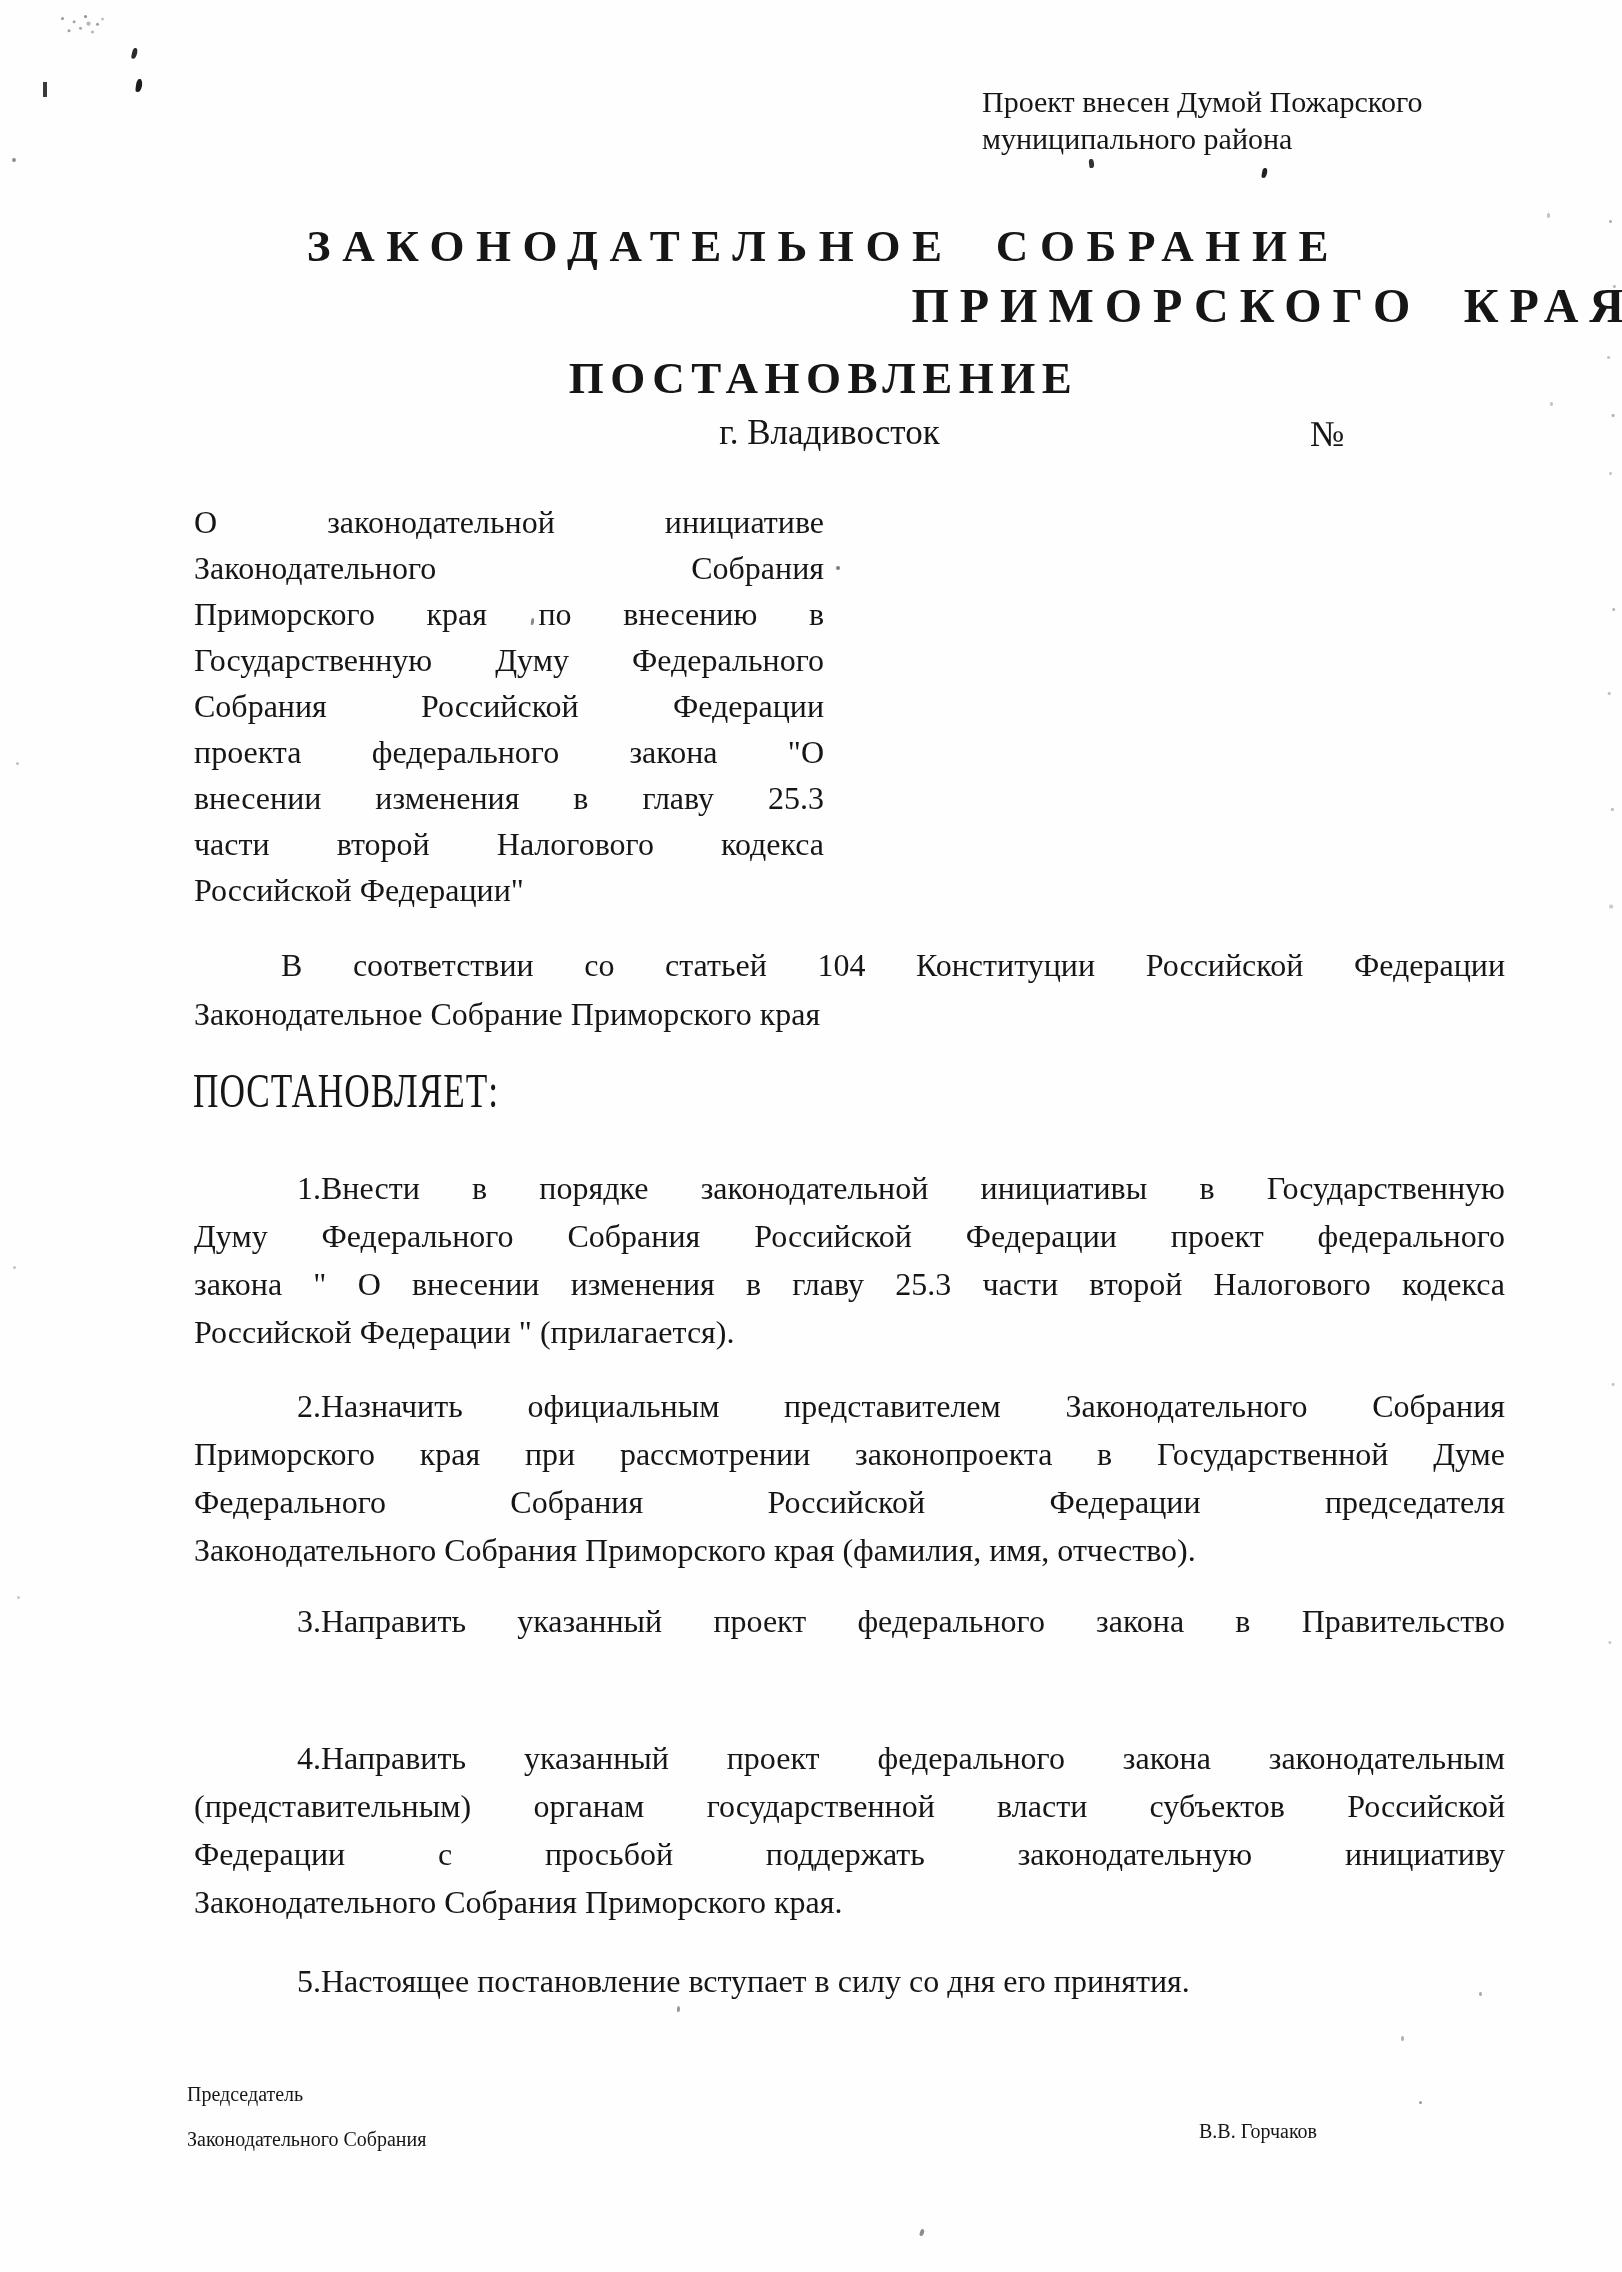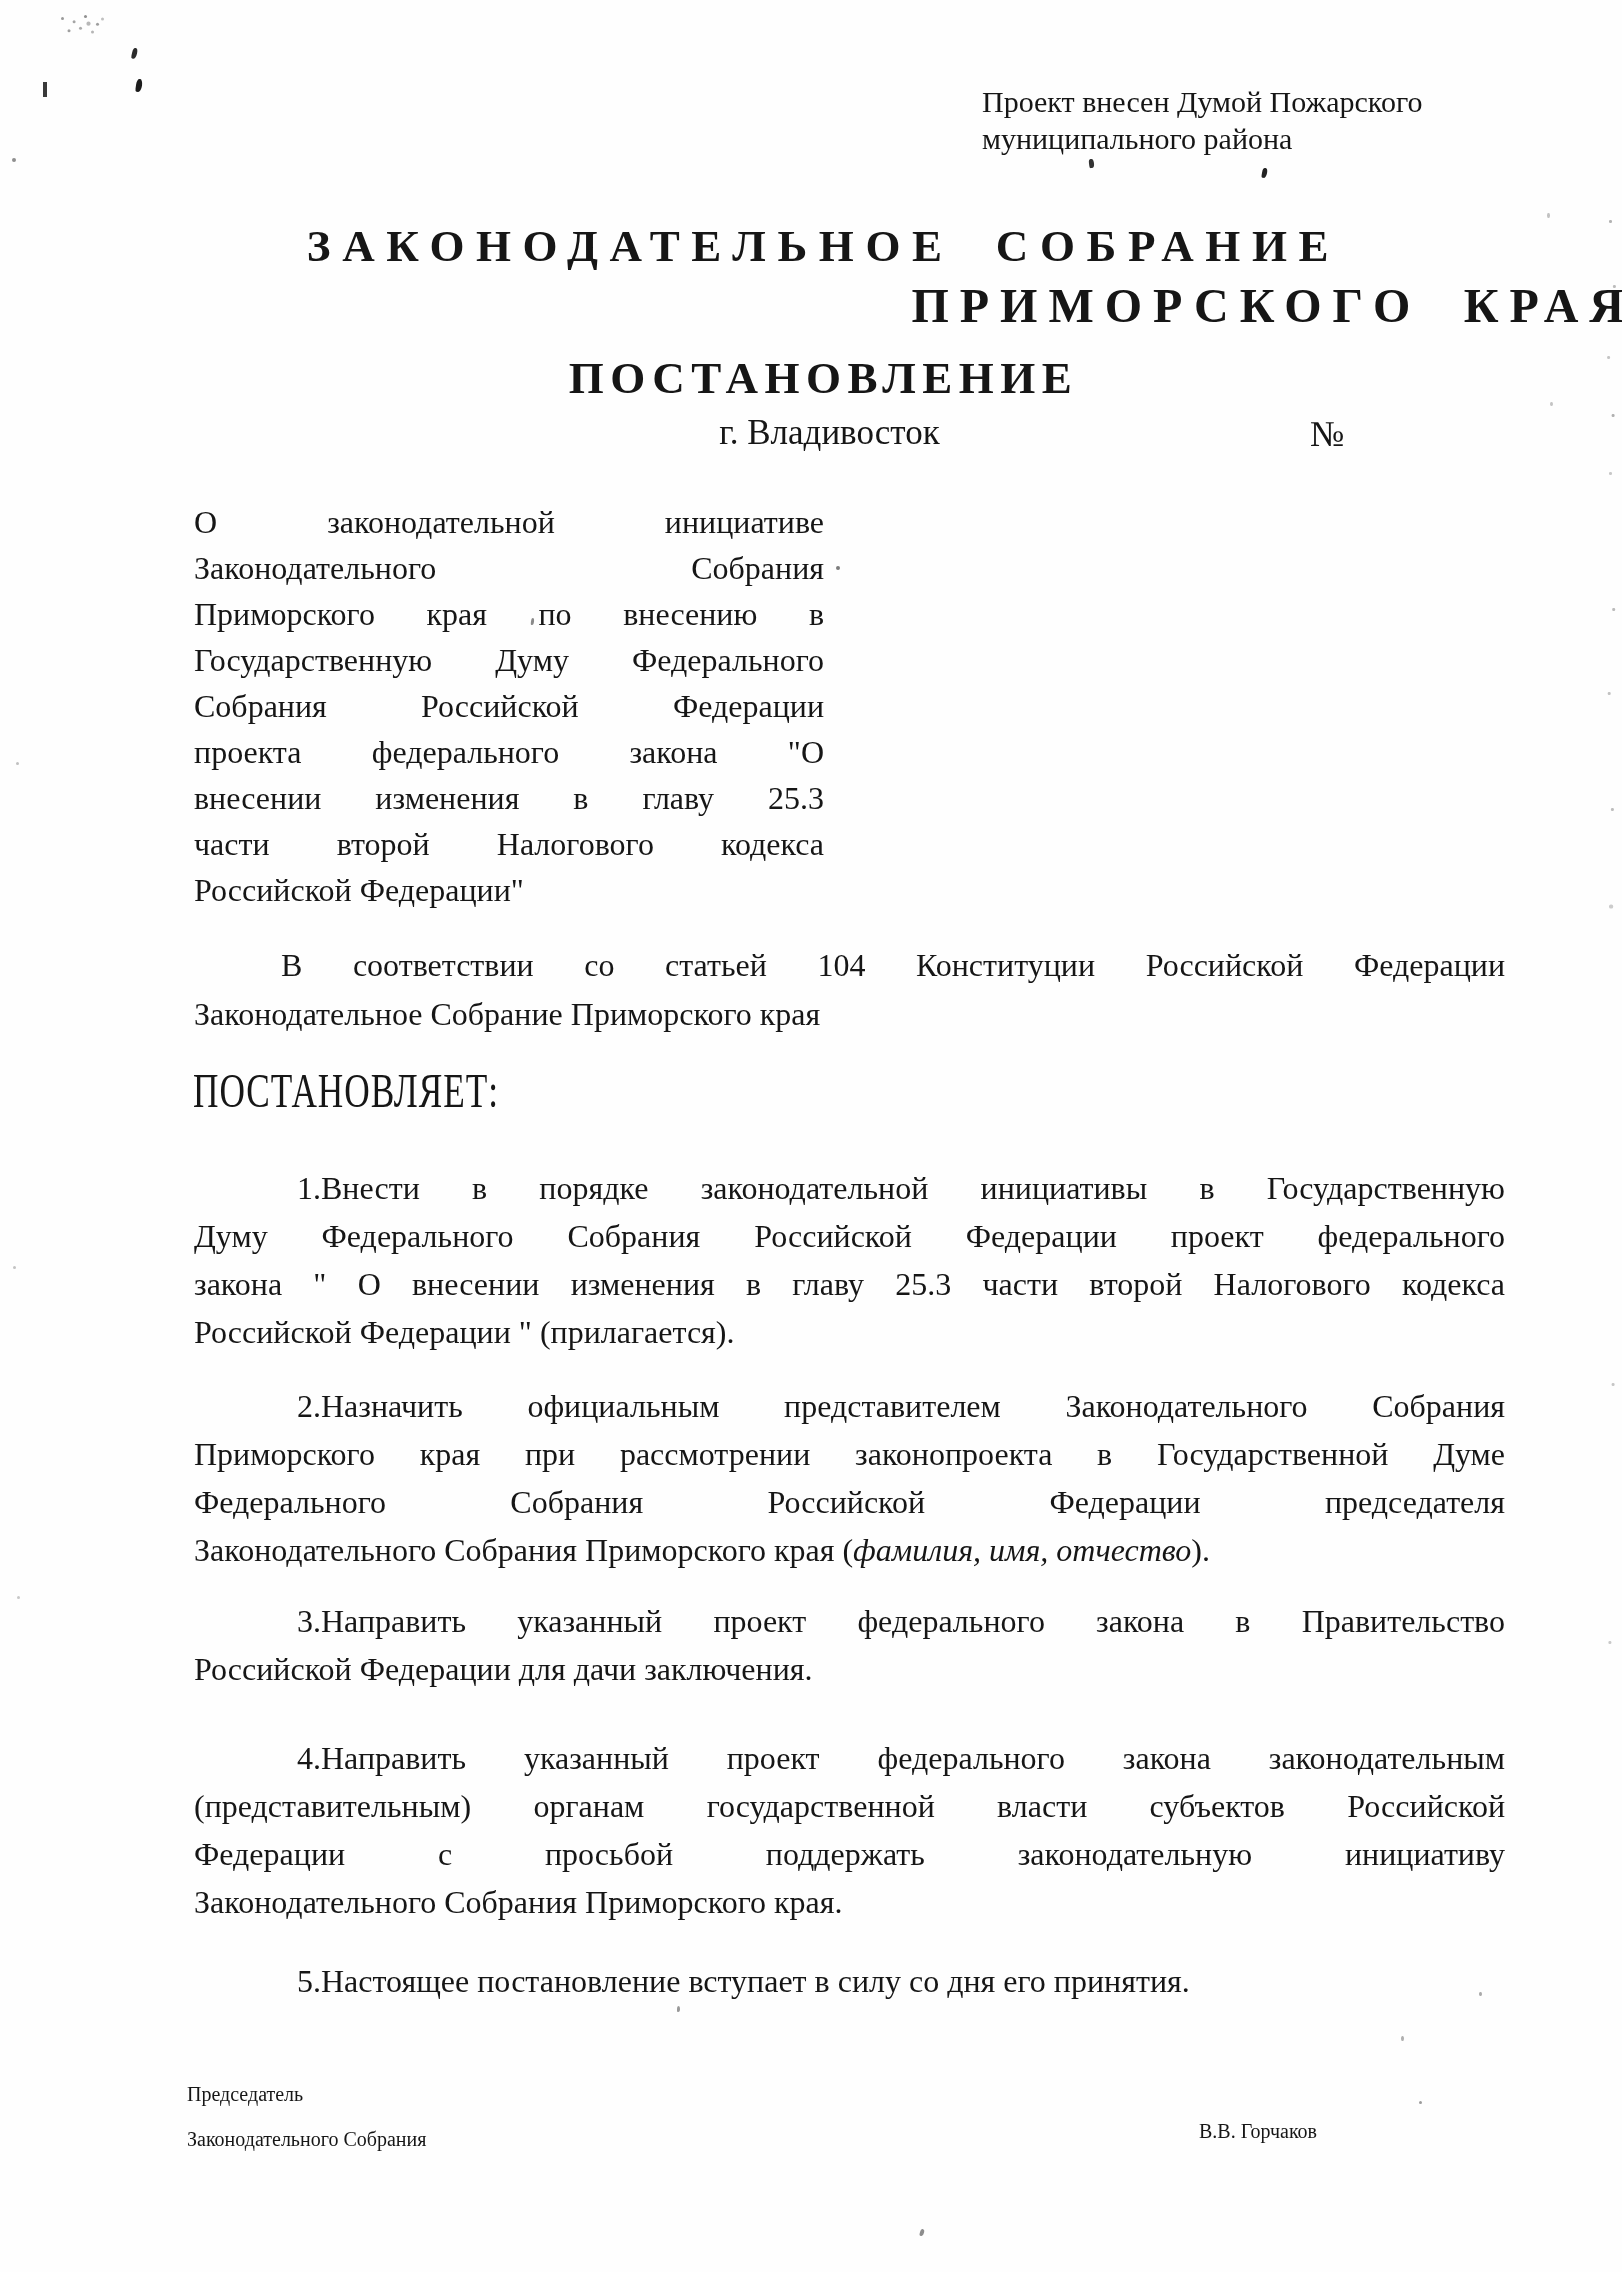--- a/index.html
+++ b/index.html
@@ -32,21 +32,21 @@
   
   .textblock{position:absolute;left:194px;font-size:32px;}
   .subject{top:499px;width:630px;line-height:46px;}
   .intro{top:941px;width:1311px;line-height:49px;}
   .para{width:1311px;line-height:48px;}
   .p1{top:1164px}.p2{top:1382px}.p3{top:1597px}.p4{top:1734px}.p5{top:1957px}
   .line{min-height:1em;}
   .line.just{text-align:justify;text-align-last:justify;}
   .intro .ind{text-indent:87px;}
   .para .ind{text-indent:103px;}
-  .it{font-style:italic;}
+  .it{}
   
   .resolves{position:absolute;left:193px;top:1066px;font-size:49px;line-height:1;margin:0;font-weight:400;}
   .resolves .squeeze{display:inline-block;transform:scaleX(0.72);transform-origin:0 50%;letter-spacing:1.3px;}
   
   .signature{position:absolute;left:187px;top:2072px;width:1311px;font-size:20px;line-height:45px;}
   .sig-name{position:absolute;left:1012px;top:37px;white-space:nowrap;}
   
   .art{position:absolute;}
   .dotc{background:#8f8f8f;border-radius:50%;}
   .comma{background:#2b2b2b;border-radius:60% 60% 70% 30%;}
@@ -127,21 +127,20 @@
       <div class="line">Российской Федерации " (прилагается).</div>
     </div>
   <div class="textblock para p2">
       <div class="line just ind">2.Назначить официальным представителем Законодательного Собрания</div>
       <div class="line just">Приморского края при рассмотрении законопроекта в Государственной Думе</div>
       <div class="line just">Федерального Собрания Российской Федерации председателя</div>
       <div class="line"><span>Законодательного Собрания Приморского края (</span><span class="it">фамилия, имя, отчество</span><span>).</span></div>
     </div>
   <div class="textblock para p3">
       <div class="line just ind">3.Направить указанный проект федерального закона в Правительство</div>
-      <div class="line">Российской Федерации для дачи заключения.</div>
     </div>
   <div class="textblock para p4">
       <div class="line just ind">4.Направить указанный проект федерального закона законодательным</div>
       <div class="line just">(представительным) органам государственной власти субъектов Российской</div>
       <div class="line just">Федерации с просьбой поддержать законодательную инициативу</div>
       <div class="line">Законодательного Собрания Приморского края.</div>
     </div>
   <div class="textblock para p5">
       <div class="line ind">5.Настоящее постановление вступает в силу со дня его принятия.</div>
     </div>

